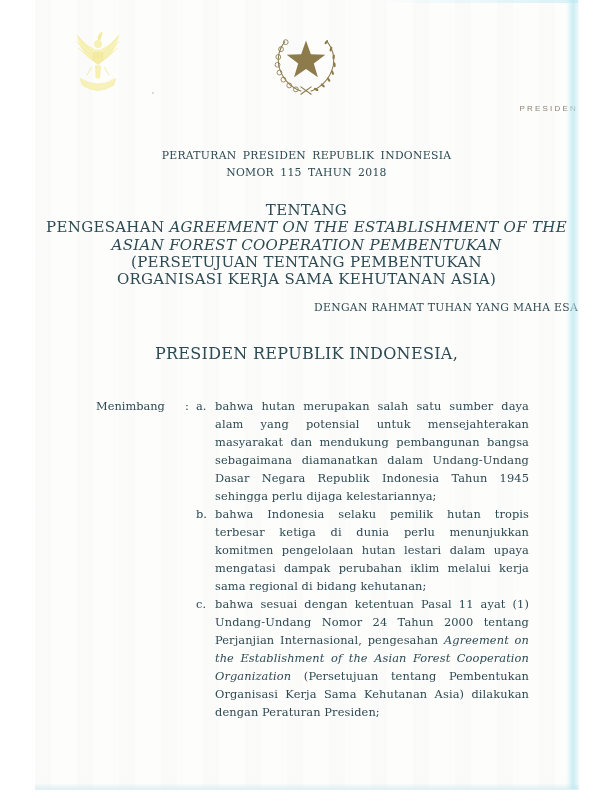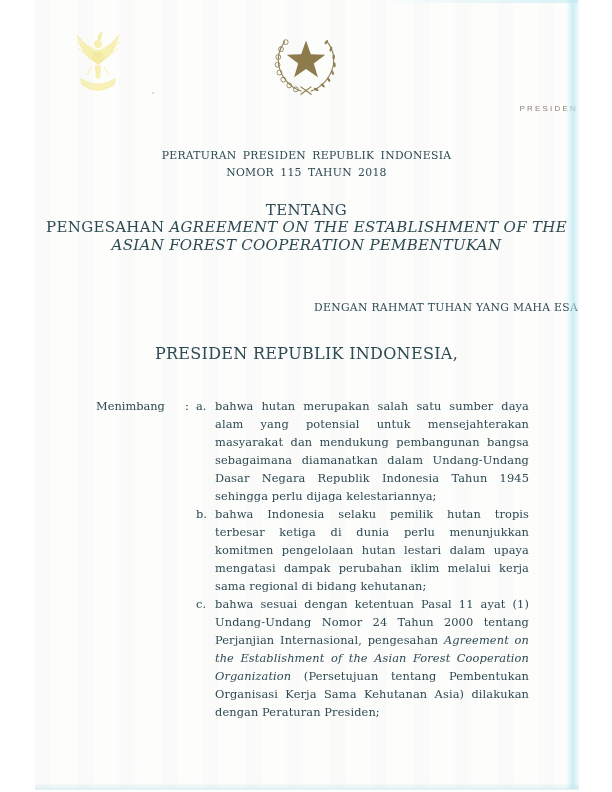--- a/index.html
+++ b/index.html
@@ -145,20 +145,22 @@
 
   <div class="doc-title">
     <div>PERATURAN PRESIDEN REPUBLIK INDONESIA</div>
     <div>NOMOR 115 TAHUN 2018</div>
   </div>
 
   <div class="subject">
     <div>TENTANG</div>
     <div><span>PENGESAHAN </span><span class="it">AGREEMENT ON THE ESTABLISHMENT OF THE</span></div>
     <div><span class="it">ASIAN FOREST COOPERATION PEMBENTUKAN</span></div>
+    <div><span>(PERSETUJUAN TENTANG PEMBENTUKAN</span></div>
+    <div><span>ORGANISASI KERJA SAMA KEHUTANAN ASIA)</span></div>
   </div>
 
   <div class="invocation">DENGAN RAHMAT TUHAN YANG MAHA ESA</div>
 
   <div class="authority">PRESIDEN REPUBLIK INDONESIA,</div>
 
   <div class="considerations">
     <div class="consider-label">Menimbang</div>
     <div class="consider-colon">:</div>
     <div class="consider-items">

